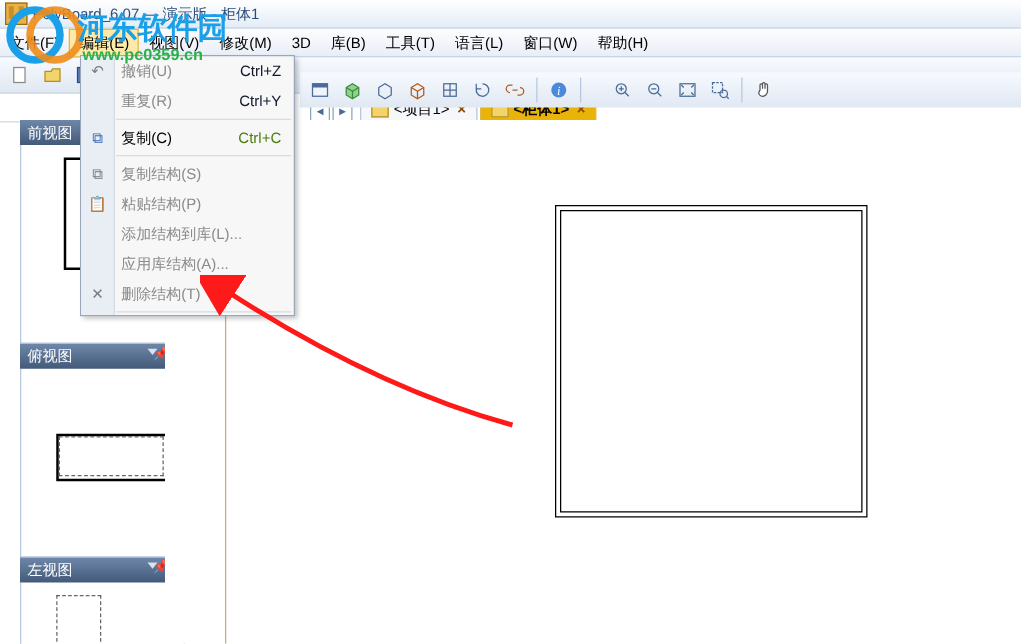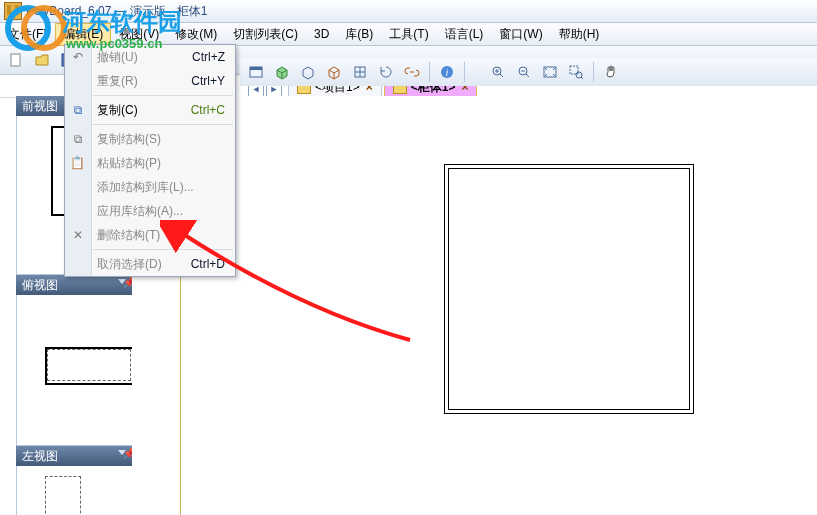--- a/index.html
+++ b/index.html
@@ -10,21 +10,21 @@
   .title-text{color:#2b4c7a}
   .menubar{height:22px;background:linear-gradient(#fdfdff,#e8eef6);display:flex;align-items:center;border-bottom:1px solid #b8c8dc}
   .menubar .mitem{padding:3px 8px;cursor:default}
   .menubar .mitem.open{background:#ffe9a8;border:1px solid #e0b74e;padding:2px 7px}
   .toolbar-row{height:28px;background:linear-gradient(#f7faff,#e0e8f2);border-bottom:1px solid #b8c8dc;display:flex;align-items:center;gap:2px;padding:0 4px}
   .tbtn{width:22px;height:22px;border:1px solid transparent;display:flex;align-items:center;justify-content:center;color:#444}
   .tbtn svg{width:16px;height:16px}
   .tsep{width:1px;height:20px;background:#b8c8dc;margin:0 3px}
   .tab-row{height:22px;background:#fff;border-bottom:1px solid #d0d7e2;display:flex;align-items:flex-end;padding-left:248px;gap:0}
   .doc-tab{display:flex;align-items:center;height:20px;padding:0 8px;border:1px solid #b8c8dc;border-bottom:none;background:#f5f7fb;position:relative;margin-right:2px}
-  .doc-tab.active{background:#f0abfc;border-color:#e0b74e}
+  .doc-tab.active{background:#eab308;border-color:#e0b74e}
   .doc-tab .t-icon{width:12px;height:12px;background:#f3d36b;border:1px solid #b38f1c;margin-right:4px}
   .doc-tab .close{margin-left:6px;color:#8a4a00;font-weight:bold}
   .tab-nav{display:flex;align-items:center;gap:2px;margin-right:6px}
   .tab-nav span{width:14px;height:14px;border:1px solid #8aa4c4;display:flex;align-items:center;justify-content:center;font-size:9px;color:#4a6a9a;background:#fff}
 
   .workspace{position:absolute;top:96px;left:0;right:0;bottom:0}
   .left-col{position:absolute;left:16px;top:0;width:132px;bottom:0}
   .pane-title{height:20px;background:linear-gradient(#6e87a8,#435a7a);color:#fff;display:flex;align-items:center;padding:0 6px;font-size:12px;position:relative}
   .pane-title .pin{position:absolute;right:4px;top:2px;font-size:10px;color:#d9e3f0}
   .pane-title .arrow{position:absolute;right:22px;top:4px;width:0;height:0;border-left:4px solid transparent;border-right:4px solid transparent;border-top:5px solid #d9e3f0}
@@ -64,21 +64,20 @@
 <div class="titlebar">
   <div class="app-icon"></div>
   <span class="title-text">PolyBoard_6.07 — 演示版 - 柜体1</span>
 </div>
 
 <div class="menubar">
   <div class="mitem">文件(F)</div>
   <div class="mitem open">编辑(E)</div>
   <div class="mitem">视图(V)</div>
   <div class="mitem">修改(M)</div>
-  <div class="mitem">切割列表(C)</div>
   <div class="mitem">3D</div>
   <div class="mitem">库(B)</div>
   <div class="mitem">工具(T)</div>
   <div class="mitem">语言(L)</div>
   <div class="mitem">窗口(W)</div>
   <div class="mitem">帮助(H)</div>
 </div>
 
 <div class="toolbar-row">
   <div class="tbtn">
@@ -304,24 +303,20 @@
     <span>添加结构到库(L)...</span>
   </div>
   <div class="row">
     <span>应用库结构(A)...</span>
   </div>
   <div class="row">
     <span class="mi-icon">✕</span>
     <span>删除结构(T)</span>
   </div>
   <div class="row sep"></div>
-  <div class="row">
-    <span>取消选择(D)</span>
-    <span class="shortcut">Ctrl+D</span>
-  </div>
 </div>
 
 <svg class="red-arrow" style="left:160px;top:220px" width="260" height="130">
   <defs>
       <marker id="ah" markerWidth="12" markerHeight="12" refX="2" refY="5" orient="auto">
     <path d="M0 0L10 5L0 10z" fill="#ff1a1a"></path>
       </marker>
     </defs>
   <path d="M250 120 Q140 90 20 12" stroke="#ff1a1a" stroke-width="4" fill="none" marker-end="url(#ah)"></path>
 </svg>

